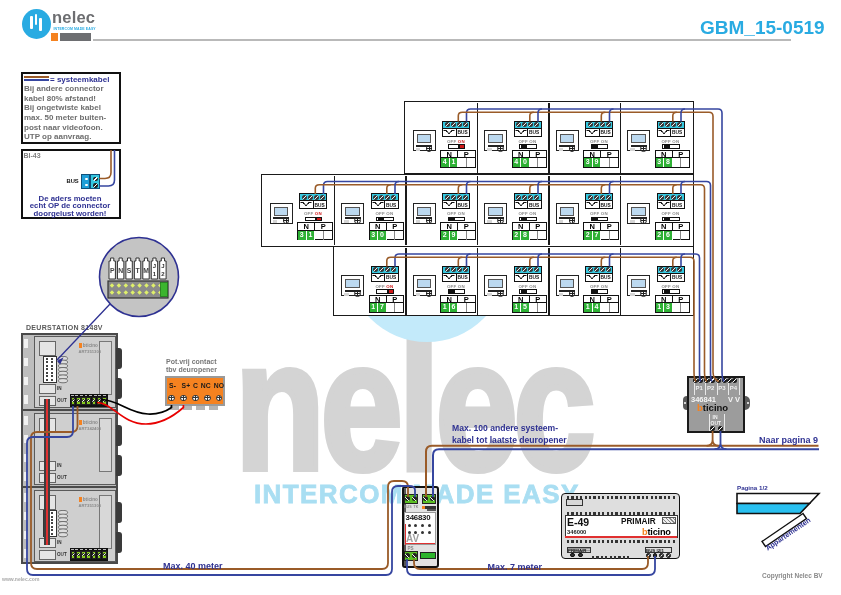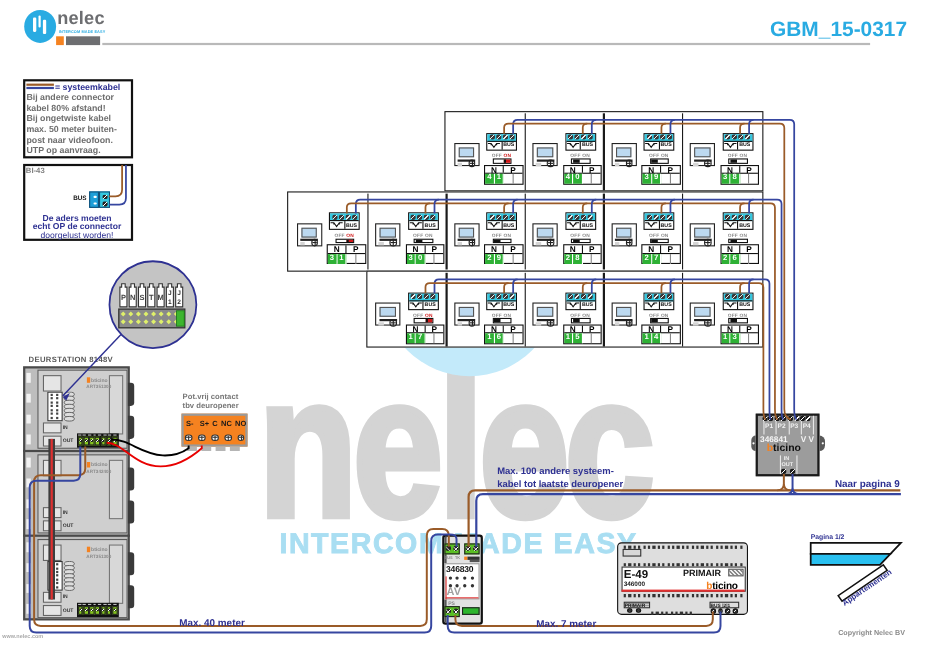--- a/index.html
+++ b/index.html
@@ -45,21 +45,21 @@
 <div class="txt" style="left:254px;top:479px;font-size:26px;font-weight:bold;color:#a9def2;-webkit-text-stroke:0.8px #a9def2;letter-spacing:1.4px">INTERCOM MADE EASY</div>
 <div class="abs" style="left:21.5px;top:8.5px;width:29px;height:30px;border-radius:50%;background:#29abe2"></div>
 <div class="abs" style="left:30px;top:16px;width:2.6px;height:13px;background:#fff;border-radius:1px"></div>
 <div class="abs" style="left:34.6px;top:14px;width:2.6px;height:11px;background:#fff;border-radius:1px"></div>
 <div class="abs" style="left:39.2px;top:18px;width:2.6px;height:13px;background:#fff;border-radius:1px"></div>
 <div class="txt" style="left:52px;top:8px;font-size:16.5px;font-weight:bold;color:#6d6e71;letter-spacing:0.2px">nelec</div>
 <div class="txt" style="left:53.5px;top:26.8px;font-size:3.5px;font-weight:bold;color:#29abe2;letter-spacing:0.1px">INTERCOM MADE EASY</div>
 <div class="abs" style="left:51px;top:32.5px;width:7px;height:8px;background:#f58220"></div>
 <div class="abs" style="left:59.6px;top:33px;width:31.5px;height:7.6px;background:#6d6e71"></div>
 <div class="abs" style="left:93px;top:39.2px;width:698px;height:1.6px;background:#b9b9b9"></div>
-<div class="txt" style="left:700px;top:17px;font-size:19px;font-weight:bold;color:#29abe2;letter-spacing:0px">GBM_15-0317</div>
+<div class="txt" style="left:700px;top:17px;font-size:19px;font-weight:bold;color:#29abe2;letter-spacing:0px">GBM_15-0519</div>
 <div class="abs" style="left:20.9px;top:72px;width:100px;height:71.5px;border:2.2px solid #111;background:#fff"></div>
 <div class="abs" style="left:24px;top:76.3px;width:25px;height:1.6px;background:#9a5b28"></div>
 <div class="abs" style="left:24px;top:79.3px;width:25px;height:1.6px;background:#3646a0"></div>
 <div class="txt" style="left:50px;top:74.5px;font-size:8px;font-weight:bold;color:#2e3192">= systeemkabel</div>
 <div class="txt" style="left:24px;top:84.3px;font-size:8px;font-weight:bold;color:#6e6e6e">Bij andere connector</div>
 <div class="txt" style="left:24px;top:93.8px;font-size:8px;font-weight:bold;color:#6e6e6e">kabel 80% afstand!</div>
 <div class="txt" style="left:24px;top:103.4px;font-size:8px;font-weight:bold;color:#6e6e6e">Bij ongetwiste kabel</div>
 <div class="txt" style="left:24px;top:113.0px;font-size:8px;font-weight:bold;color:#6e6e6e">max. 50 meter buiten-</div>
 <div class="txt" style="left:24px;top:122.5px;font-size:8px;font-weight:bold;color:#6e6e6e">post naar videofoon.</div>
 <div class="txt" style="left:24px;top:132.1px;font-size:8px;font-weight:bold;color:#6e6e6e">UTP op aanvraag.</div>
@@ -69,21 +69,21 @@
 <div class="abs" style="left:81px;top:174px;width:9px;height:14.5px;background:#1f9fd8;border:1px solid #10507a">
     <i style="position:absolute;left:3px;top:2.5px;width:2.5px;height:2.5px;background:#fff;border-radius:50%"></i>
     <i style="position:absolute;left:3px;top:8.5px;width:2.5px;height:2.5px;background:#fff;border-radius:50%"></i>
   </div>
 <div class="abs" style="left:90px;top:174px;width:9.5px;height:14.5px;background:#35c8e0;border:1px solid #10507a">
     <i class="scr2" style="position:absolute;left:2px;top:1.5px;width:4.5px;height:4.5px"></i>
     <i class="scr2" style="position:absolute;left:2px;top:8px;width:4.5px;height:4.5px"></i>
   </div>
 <div class="txt" style="left:70px;top:193.5px;font-size:7.8px;font-weight:bold;color:#2e3192;transform:translateX(-50%)">De aders moeten</div>
 <div class="txt" style="left:70px;top:201.3px;font-size:7.8px;font-weight:bold;color:#2e3192;transform:translateX(-50%)">echt OP de connector</div>
-<div class="txt" style="left:70px;top:209.1px;font-size:7.8px;font-weight:normal;color:#2e3192;transform:translateX(-50%)">doorgelust worden!</div>
+<div class="txt" style="left:70px;top:209.1px;font-size:7.8px;font-weight:bold;color:#2e3192;transform:translateX(-50%)">doorgelust worden!</div>
 <svg class="abs" style="left:98px;top:236px" width="84" height="84" viewBox="0 0 84 84">
 <circle cx="41" cy="41" r="39.5" fill="#c4c4c4" stroke="#2e3192" stroke-width="1.6"></circle>
 <path d="M11.0,43 V25 h1.6 v-3 h3.2 v3 h1.6 V43 Z" fill="#fff" stroke="#333" stroke-width="1"></path>
 <path d="M19.45,43 V25 h1.6 v-3 h3.2 v3 h1.6 V43 Z" fill="#fff" stroke="#333" stroke-width="1"></path>
 <path d="M27.9,43 V25 h1.6 v-3 h3.2 v3 h1.6 V43 Z" fill="#fff" stroke="#333" stroke-width="1"></path>
 <path d="M36.349999999999994,43 V25 h1.6 v-3 h3.2 v3 h1.6 V43 Z" fill="#fff" stroke="#333" stroke-width="1"></path>
 <path d="M44.8,43 V25 h1.6 v-3 h3.2 v3 h1.6 V43 Z" fill="#fff" stroke="#333" stroke-width="1"></path>
 <path d="M53.25,43 V25 h1.6 v-3 h3.2 v3 h1.6 V43 Z" fill="#fff" stroke="#333" stroke-width="1"></path>
 <path d="M61.699999999999996,43 V25 h1.6 v-3 h3.2 v3 h1.6 V43 Z" fill="#fff" stroke="#333" stroke-width="1"></path>
 <text x="14.2" y="37" font-size="6.8" font-weight="bold" fill="#444" text-anchor="middle" font-family="Liberation Sans">P</text>

